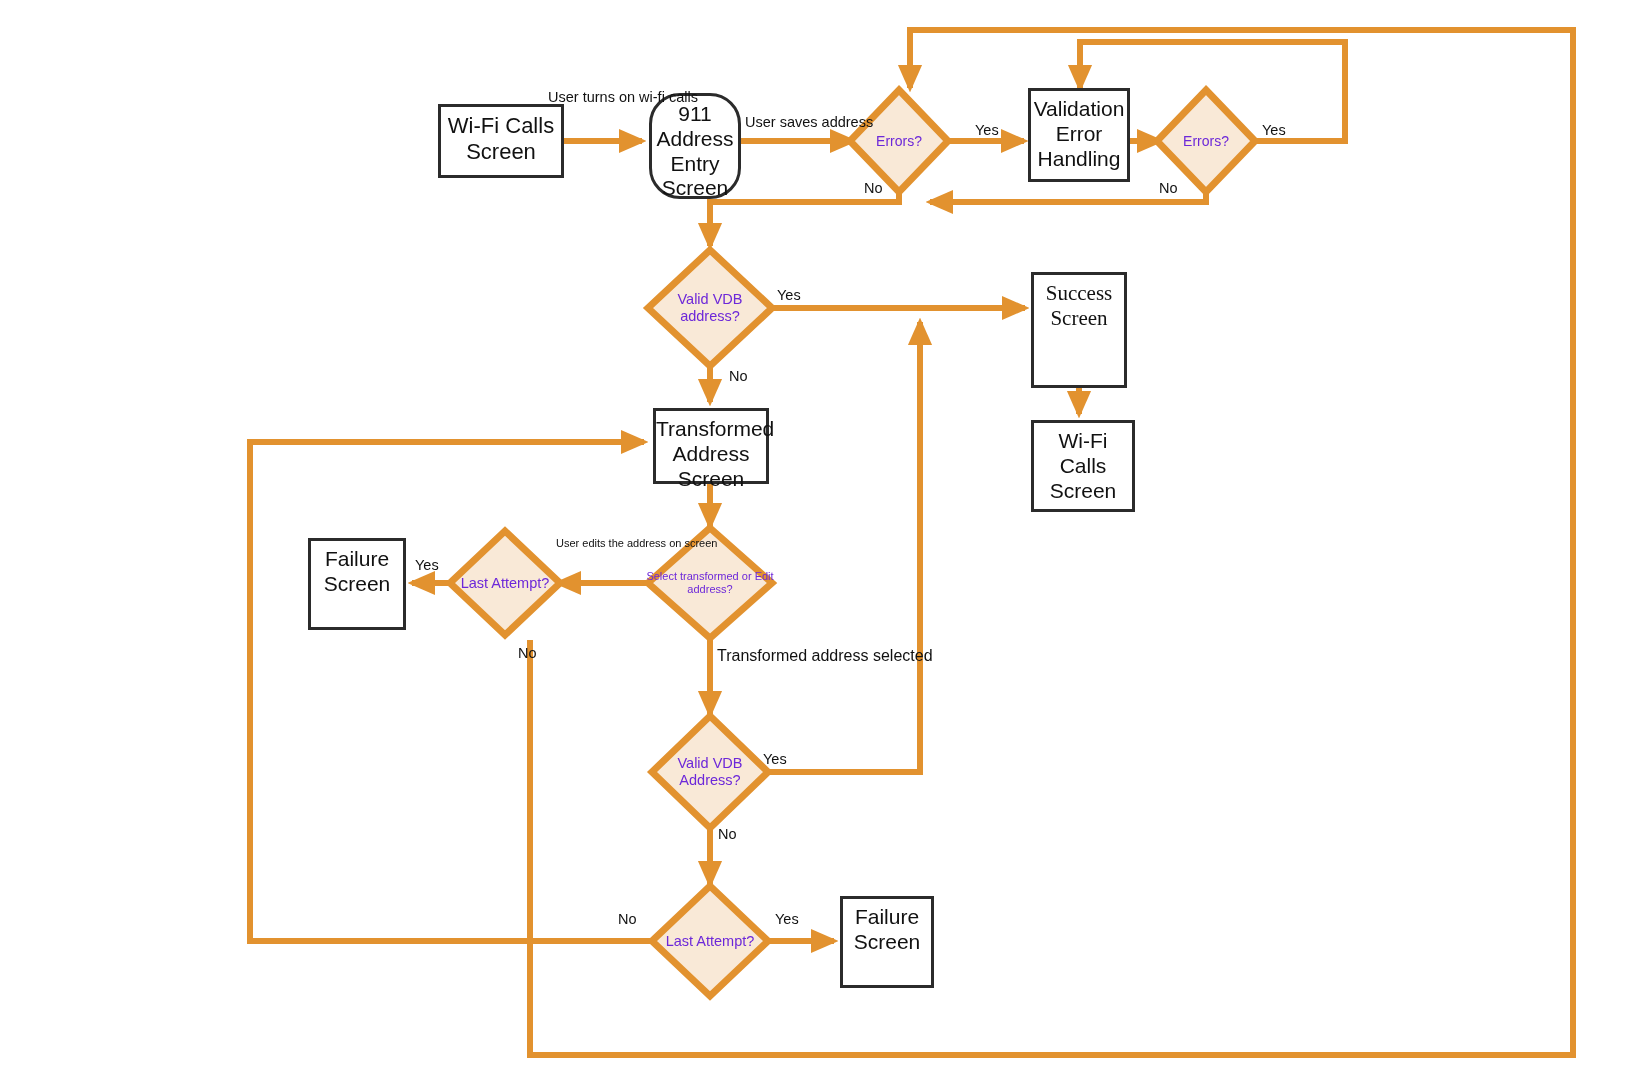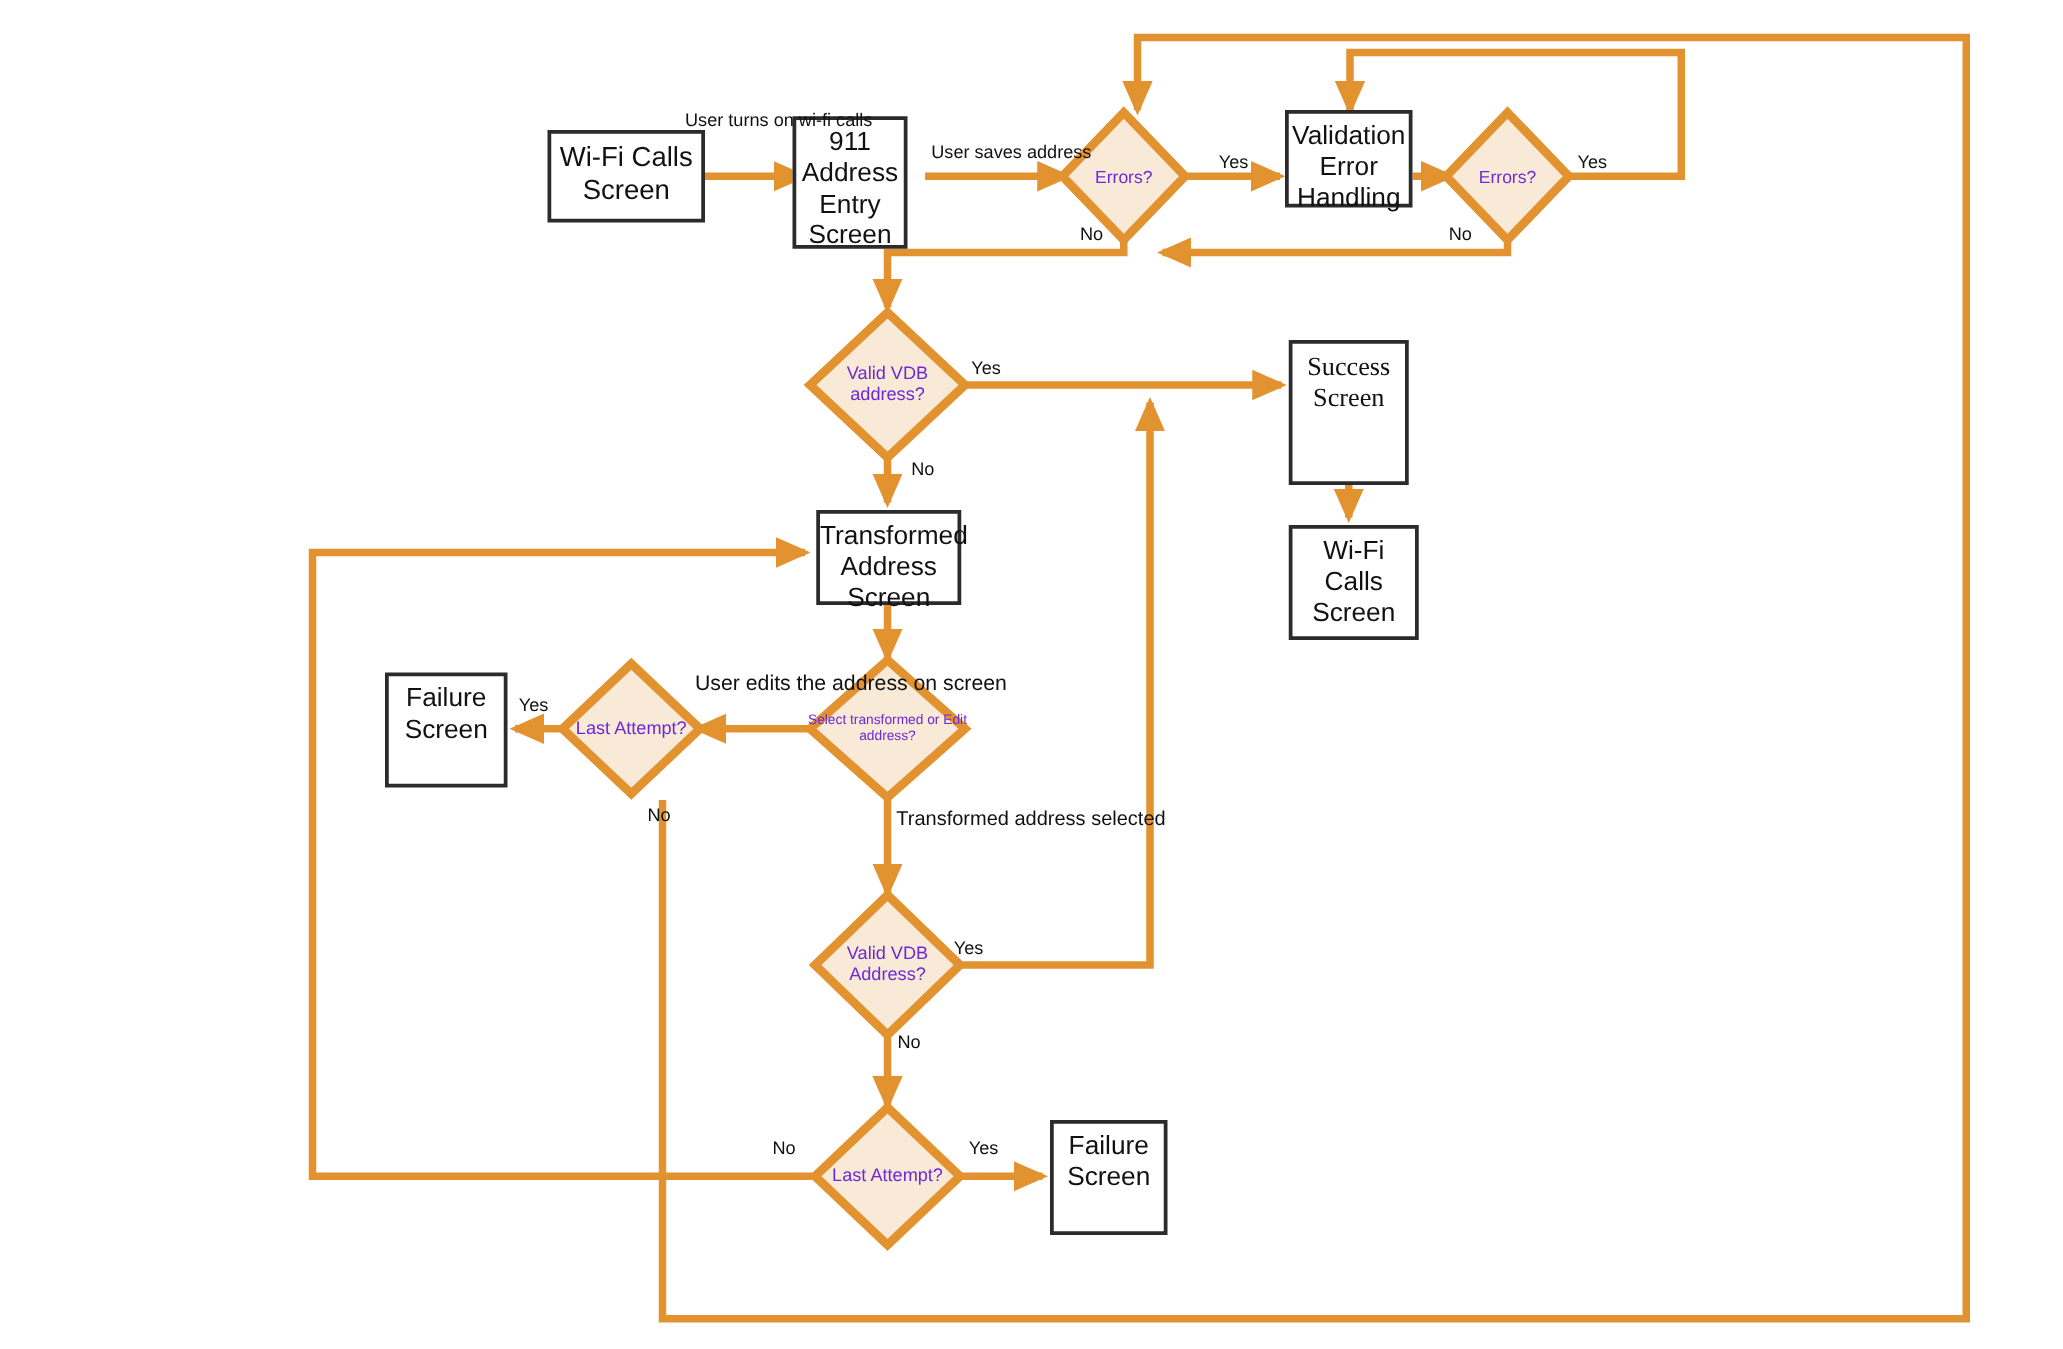--- a/index.html
+++ b/index.html
@@ -127,30 +127,30 @@
     </g>
   </svg>
 
   <div class="node-box" style="left:438px; top:104px; width:126px; height:74px; font-size:22px;">
     <span>
       <span>Wi-Fi Calls</span>
       <span>Screen</span>
     </span>
   </div>
 
-  <div class="node-box" style="left:634px; top:93px; width:92px; height:106px; font-size:21px;">
+  <div class="node-box" style="left:649px; top:93px; width:92px; height:106px; font-size:21px;border-radius:31px;">
     <span>
       <span>911</span>
       <span>Address</span>
       <span>Entry</span>
       <span>Screen</span>
     </span>
   </div>
 
-  <div class="node-box" style="left:1028px; top:88px; width:102px; height:78px; font-size:21px;">
+  <div class="node-box" style="left:1028px; top:88px; width:102px; height:94px; font-size:21px;">
     <span>
       <span>Validation</span>
       <span>Error</span>
       <span>Handling</span>
     </span>
   </div>
 
   <div class="node-box" style="left:1031px; top:272px; width:96px; height:116px; font-size:21px;font-family:Liberation Serif, serif;">
     <span>
       <span>Success</span>
@@ -262,21 +262,21 @@
   </div>
 
   <div class="edge-label" style="left:777px; top:287px; font-size:14.5px;">
     <span>Yes</span>
   </div>
 
   <div class="edge-label" style="left:729px; top:368px; font-size:14.5px;">
     <span>No</span>
   </div>
 
-  <div class="edge-label" style="left:556px; top:537px; width:156px; font-size:17px;">
+  <div class="edge-label" style="left:556px; top:537px; width:156px; font-size:11px;">
     <span>User edits the</span>
     <span>address on screen</span>
   </div>
 
   <div class="edge-label" style="left:415px; top:557px; font-size:14.5px;">
     <span>Yes</span>
   </div>
 
   <div class="edge-label" style="left:518px; top:645px; font-size:14.5px;">
     <span>No</span>

